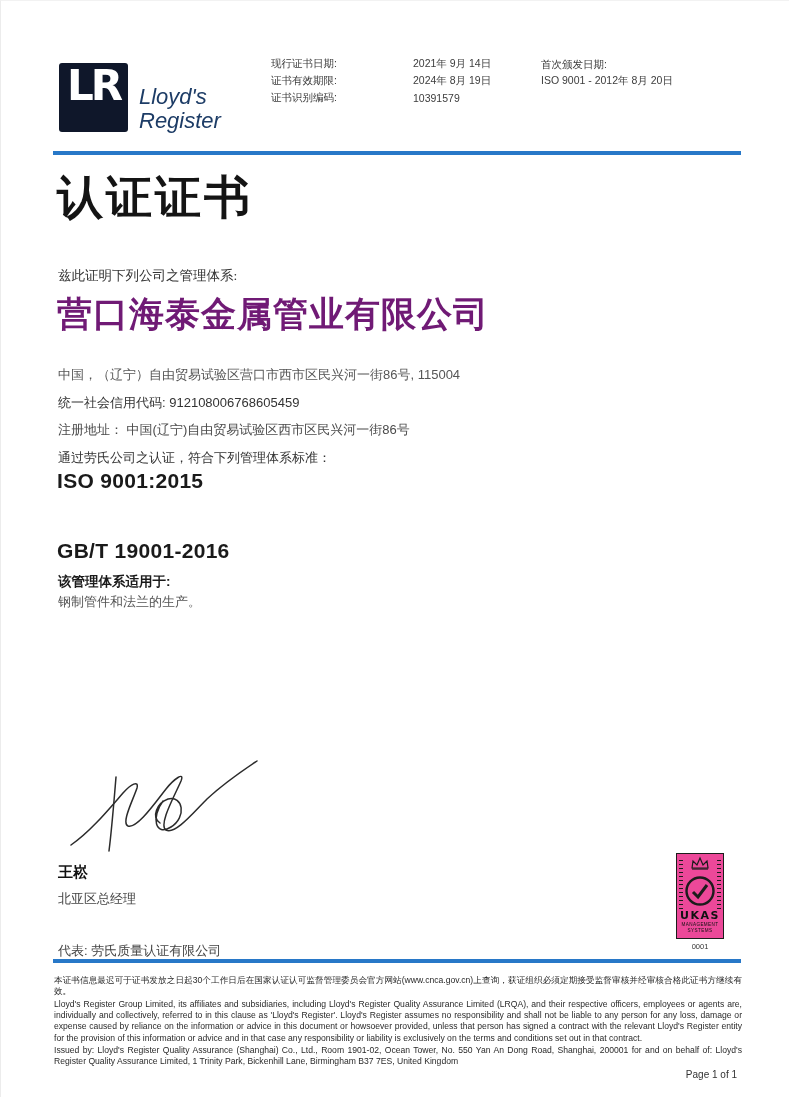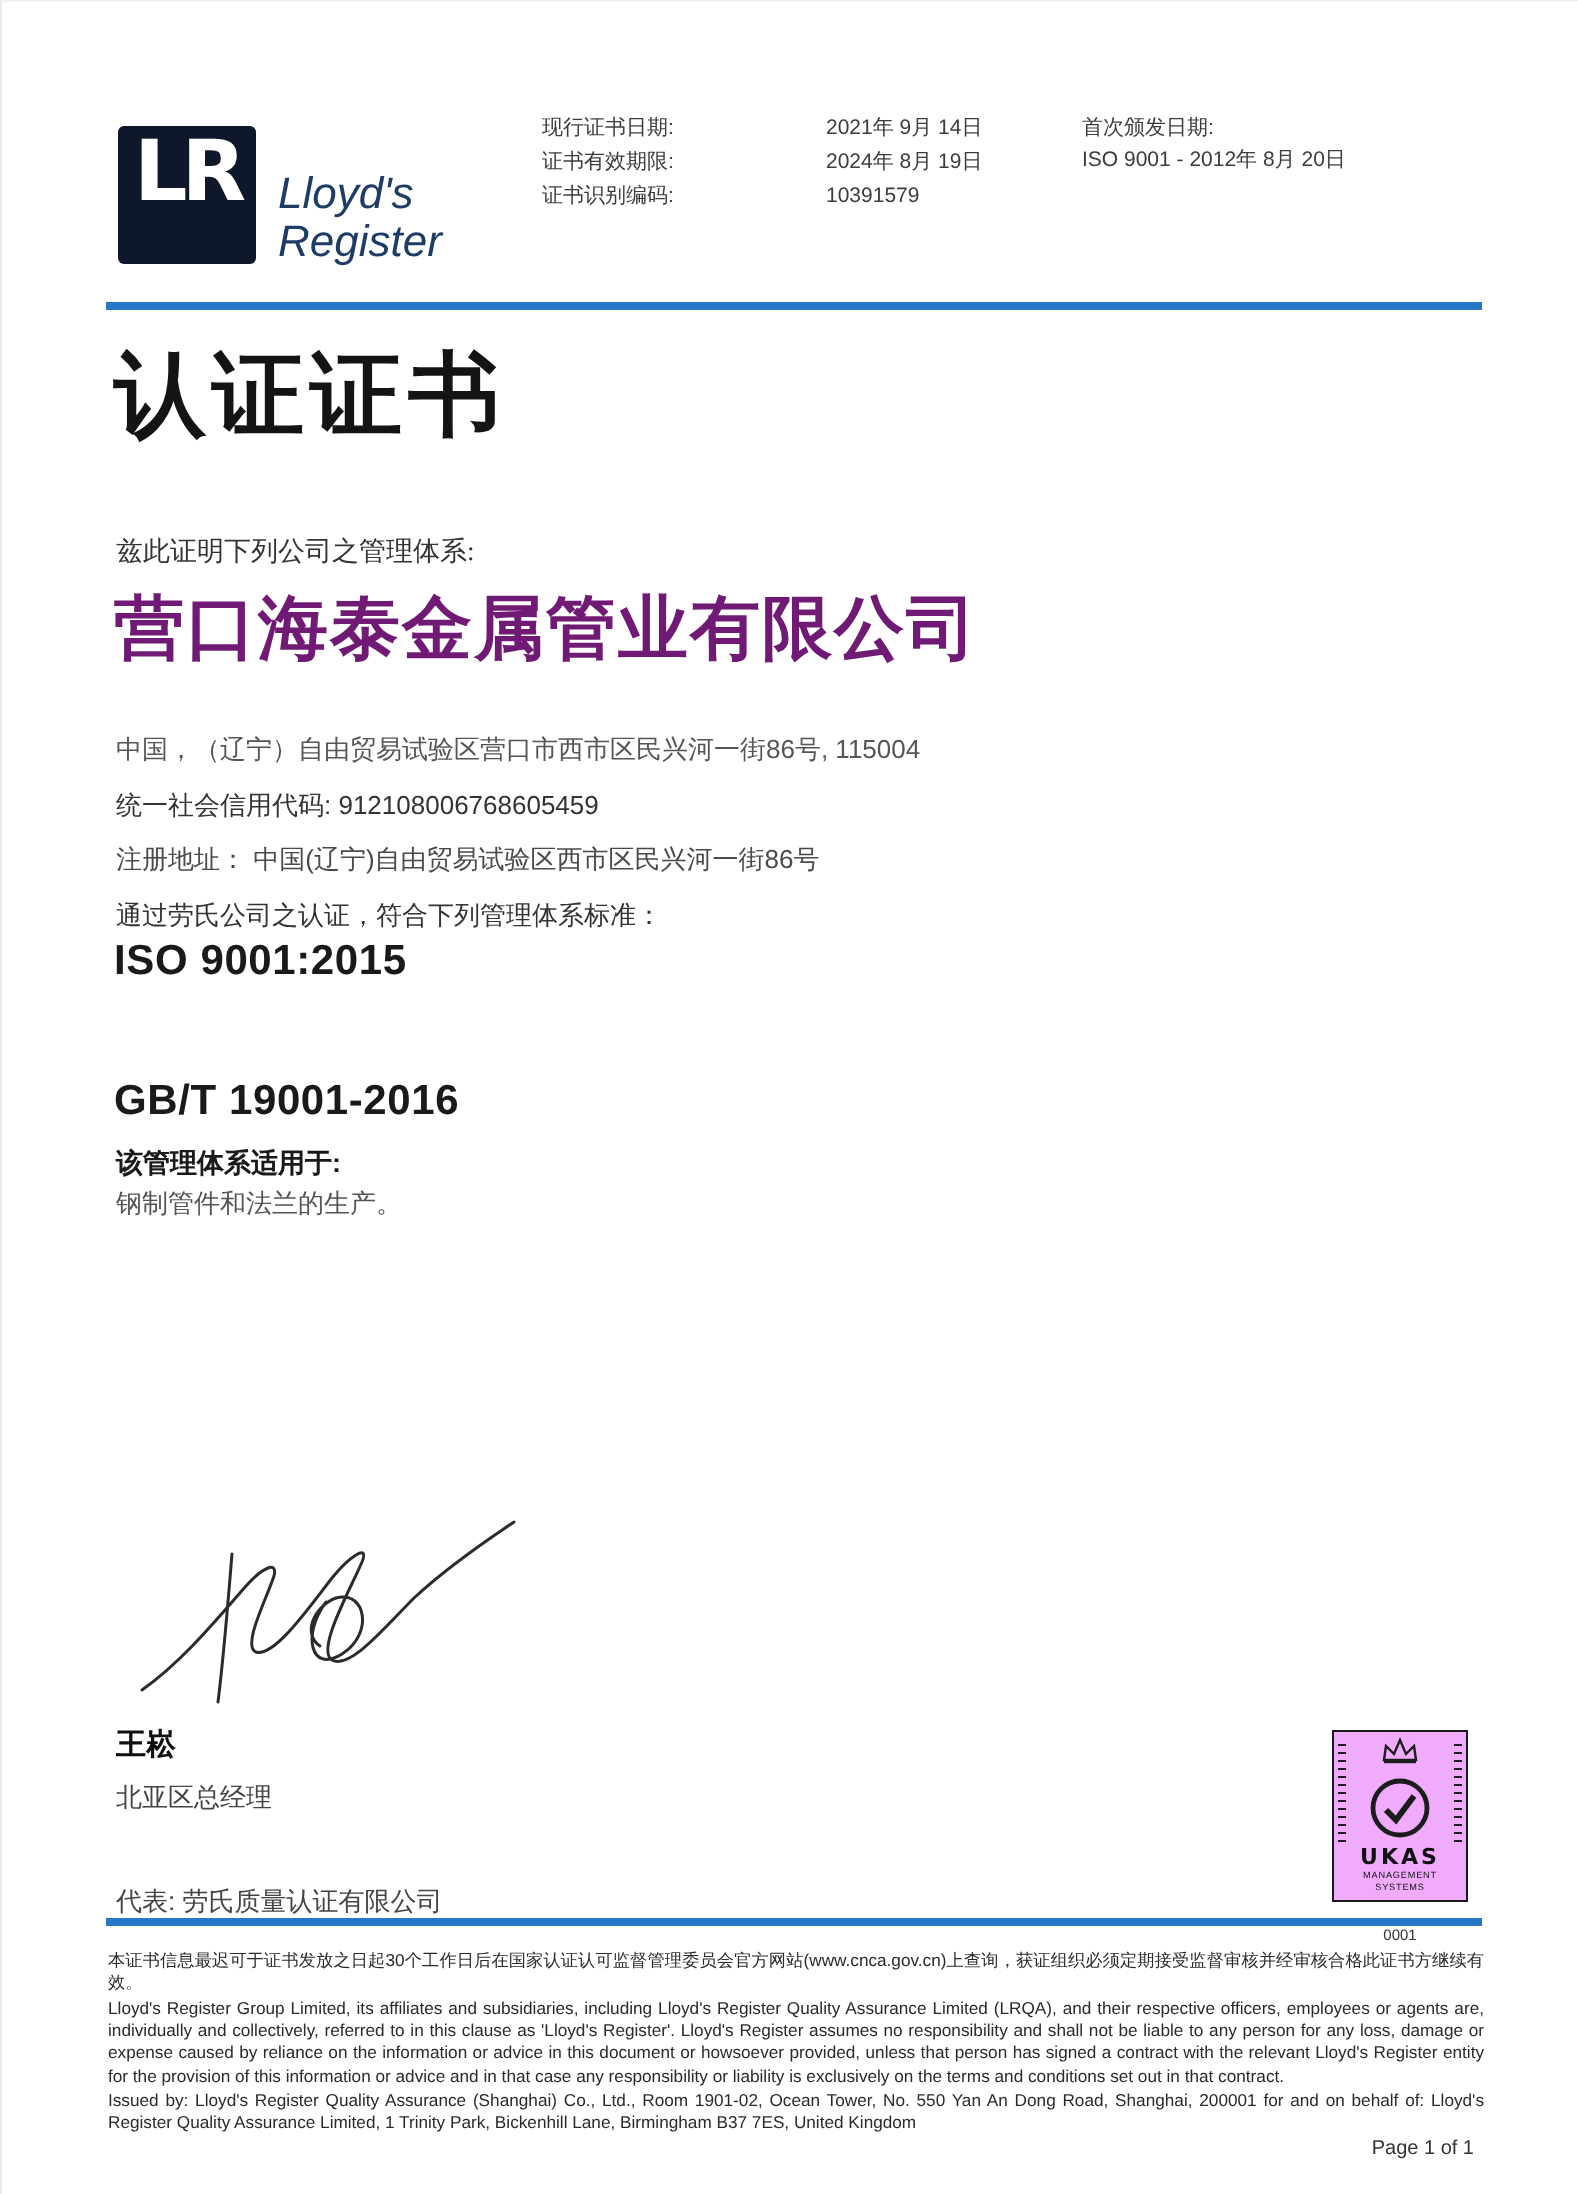--- a/index.html
+++ b/index.html
@@ -66,22 +66,22 @@
   
   .signature { position:absolute; left:62px; top:742px; }
   .sig-name  { position:absolute; left:57px; top:862px; font-size:15px; font-weight:bold; color:#111; }
   .sig-title { position:absolute; left:57px; top:889px; font-size:13px; color:#444; }
   .sig-issuer{ position:absolute; left:57px; top:915px; font-size:13px; color:#444; }
   .sig-rep   { position:absolute; left:57px; top:941px; font-size:13px; color:#444; }
 
   
   .ukas { position:absolute; left:664px; top:852px; width:70px; text-align:center; }
   .ukas-box {
-    position:relative; margin:12px auto; width:68px; height:86px;
-    border:1.5px solid #1c1c1c; background:#f0abfc; padding-top:2px;
+    position:relative; margin:0 auto; width:48px; height:86px;
+    border:1.5px solid #1c1c1c; background:#ec4899; padding-top:2px;
   }
   .ukas-ticks { position:absolute; top:6px; bottom:28px; width:4px;
     background:repeating-linear-gradient(to bottom, #1c1c1c 0 1px, transparent 1px 4px); }
   .ticks-l { left:2px; } .ticks-r { right:2px; }
   .ukas-word { font-family:"DejaVu Sans", sans-serif; font-size:11px; font-weight:bold; letter-spacing:1.5px; color:#111; margin-top:1px; }
   .ukas-sub  { font-size:4.6px; letter-spacing:0.4px; color:#111; line-height:1.25; }
   .ukas-num  { font-size:7.5px; color:#333; margin-top:3px; }
 
   
   .footer { position:absolute; left:53px; top:974px; width:688px; font-size:8.6px; line-height:1.32; color:#2a2a2a; text-align:justify; }

